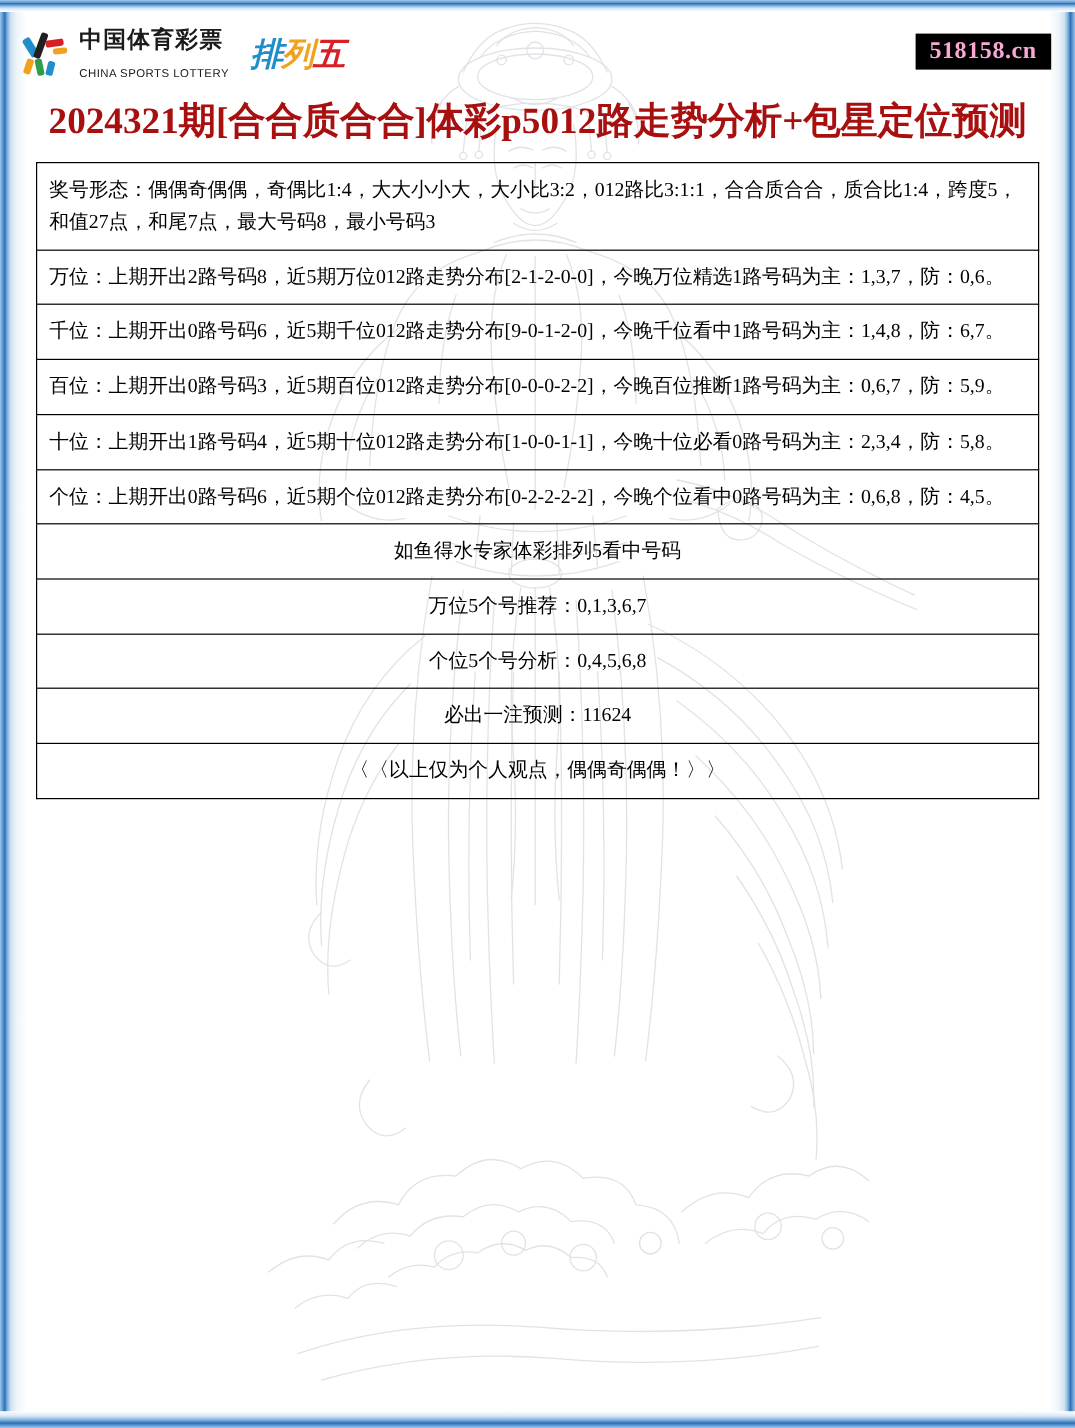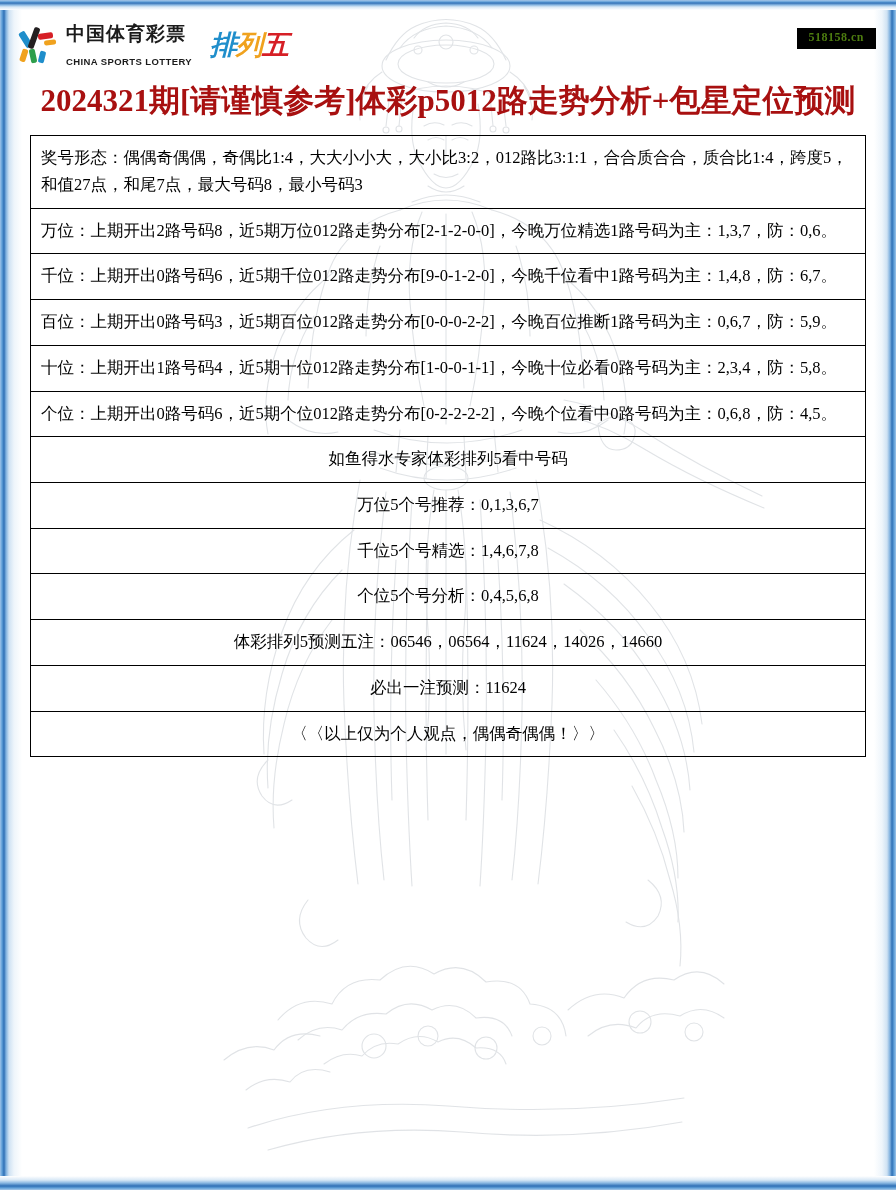--- a/index.html
+++ b/index.html
@@ -80,21 +80,21 @@
     font-family: "Liberation Sans", sans-serif;
     font-size: 19px;
     font-weight: bold;
     color: #1b1b1b;
     letter-spacing: 1px;
     line-height: 1.05;
   }
   .logo-en {
     font-family: "Liberation Sans", sans-serif;
     font-size: 9.5px;
-    font-weight: bold;
+    font-weight: normal;
     color: #1b1b1b;
     letter-spacing: 0.4px;
     margin-top: 12px;
   }
   .logo-pl {
     font-family: "Liberation Sans", sans-serif;
     font-size: 27px;
     font-weight: bold;
     font-style: italic;
     margin-left: 12px;
@@ -104,23 +104,23 @@
   }
   .logo-pl .c1 { color: #1f8ecb; }
   .logo-pl .c2 { color: #f0a21e; }
   .logo-pl .c3 { color: #d61f26; }
 
   .site-badge {
     position: absolute;
     right: 12px;
     top: 6px;
     background: #000000;
-    color: #4d7c0f;
+    color: #f9a8d4;
     font-family: "Liberation Serif", serif;
-    font-size: 12px;
+    font-size: 20px;
     font-weight: bold;
     padding: 3px 12px 4px 12px;
     letter-spacing: 0.5px;
     line-height: 1.15;
   }
 
   
   .main-title {
     text-align: center;
     color: #a81010;
@@ -296,21 +296,21 @@
           <div class="logo-en">CHINA SPORTS LOTTERY</div>
         </div>
         <div class="logo-pl">
           <span class="c1">排</span><span class="c2">列</span><span class="c3">五</span>
         </div>
       </div>
 
       <div class="site-badge">518158.cn</div>
     </div>
 
-    <div class="main-title">2024321期[请谨慎参考]体彩p5012路走势分析+包星定位预测</div>
+    <div class="main-title">2024321期[合合质合合]体彩p5012路走势分析+包星定位预测</div>
 
     <div class="tbl-wrap">
       <table class="data">
         <tbody>
           <tr>
             <td class="body-row">奖号形态：偶偶奇偶偶，奇偶比1:4，大大小小大，大小比3:2，012路比3:1:1，合合质合合，质合比1:4，跨度5，和值27点，和尾7点，最大号码8，最小号码3</td>
           </tr>
           <tr>
             <td class="body-row">万位：上期开出2路号码8，近5期万位012路走势分布[2-1-2-0-0]，今晚万位精选1路号码为主：1,3,7，防：0,6。</td>
           </tr>
@@ -326,27 +326,21 @@
           <tr>
             <td class="body-row">个位：上期开出0路号码6，近5期个位012路走势分布[0-2-2-2-2]，今晚个位看中0路号码为主：0,6,8，防：4,5。</td>
           </tr>
           <tr>
             <td class="center pad-tall">如鱼得水专家体彩排列5看中号码</td>
           </tr>
           <tr>
             <td class="center pad-tall">万位5个号推荐：0,1,3,6,7</td>
           </tr>
           <tr>
-            <td class="center pad-tall">千位5个号精选：1,4,6,7,8</td>
-          </tr>
-          <tr>
             <td class="center pad-tall">个位5个号分析：0,4,5,6,8</td>
-          </tr>
-          <tr>
-            <td class="center pad-tall">体彩排列5预测五注：06546，06564，11624，14026，14660</td>
           </tr>
           <tr>
             <td class="center pad-tall">必出一注预测：11624</td>
           </tr>
           <tr>
             <td class="center disclaimer">〈〈以上仅为个人观点，偶偶奇偶偶！〉〉</td>
           </tr>
         </tbody>
       </table>
     </div>

